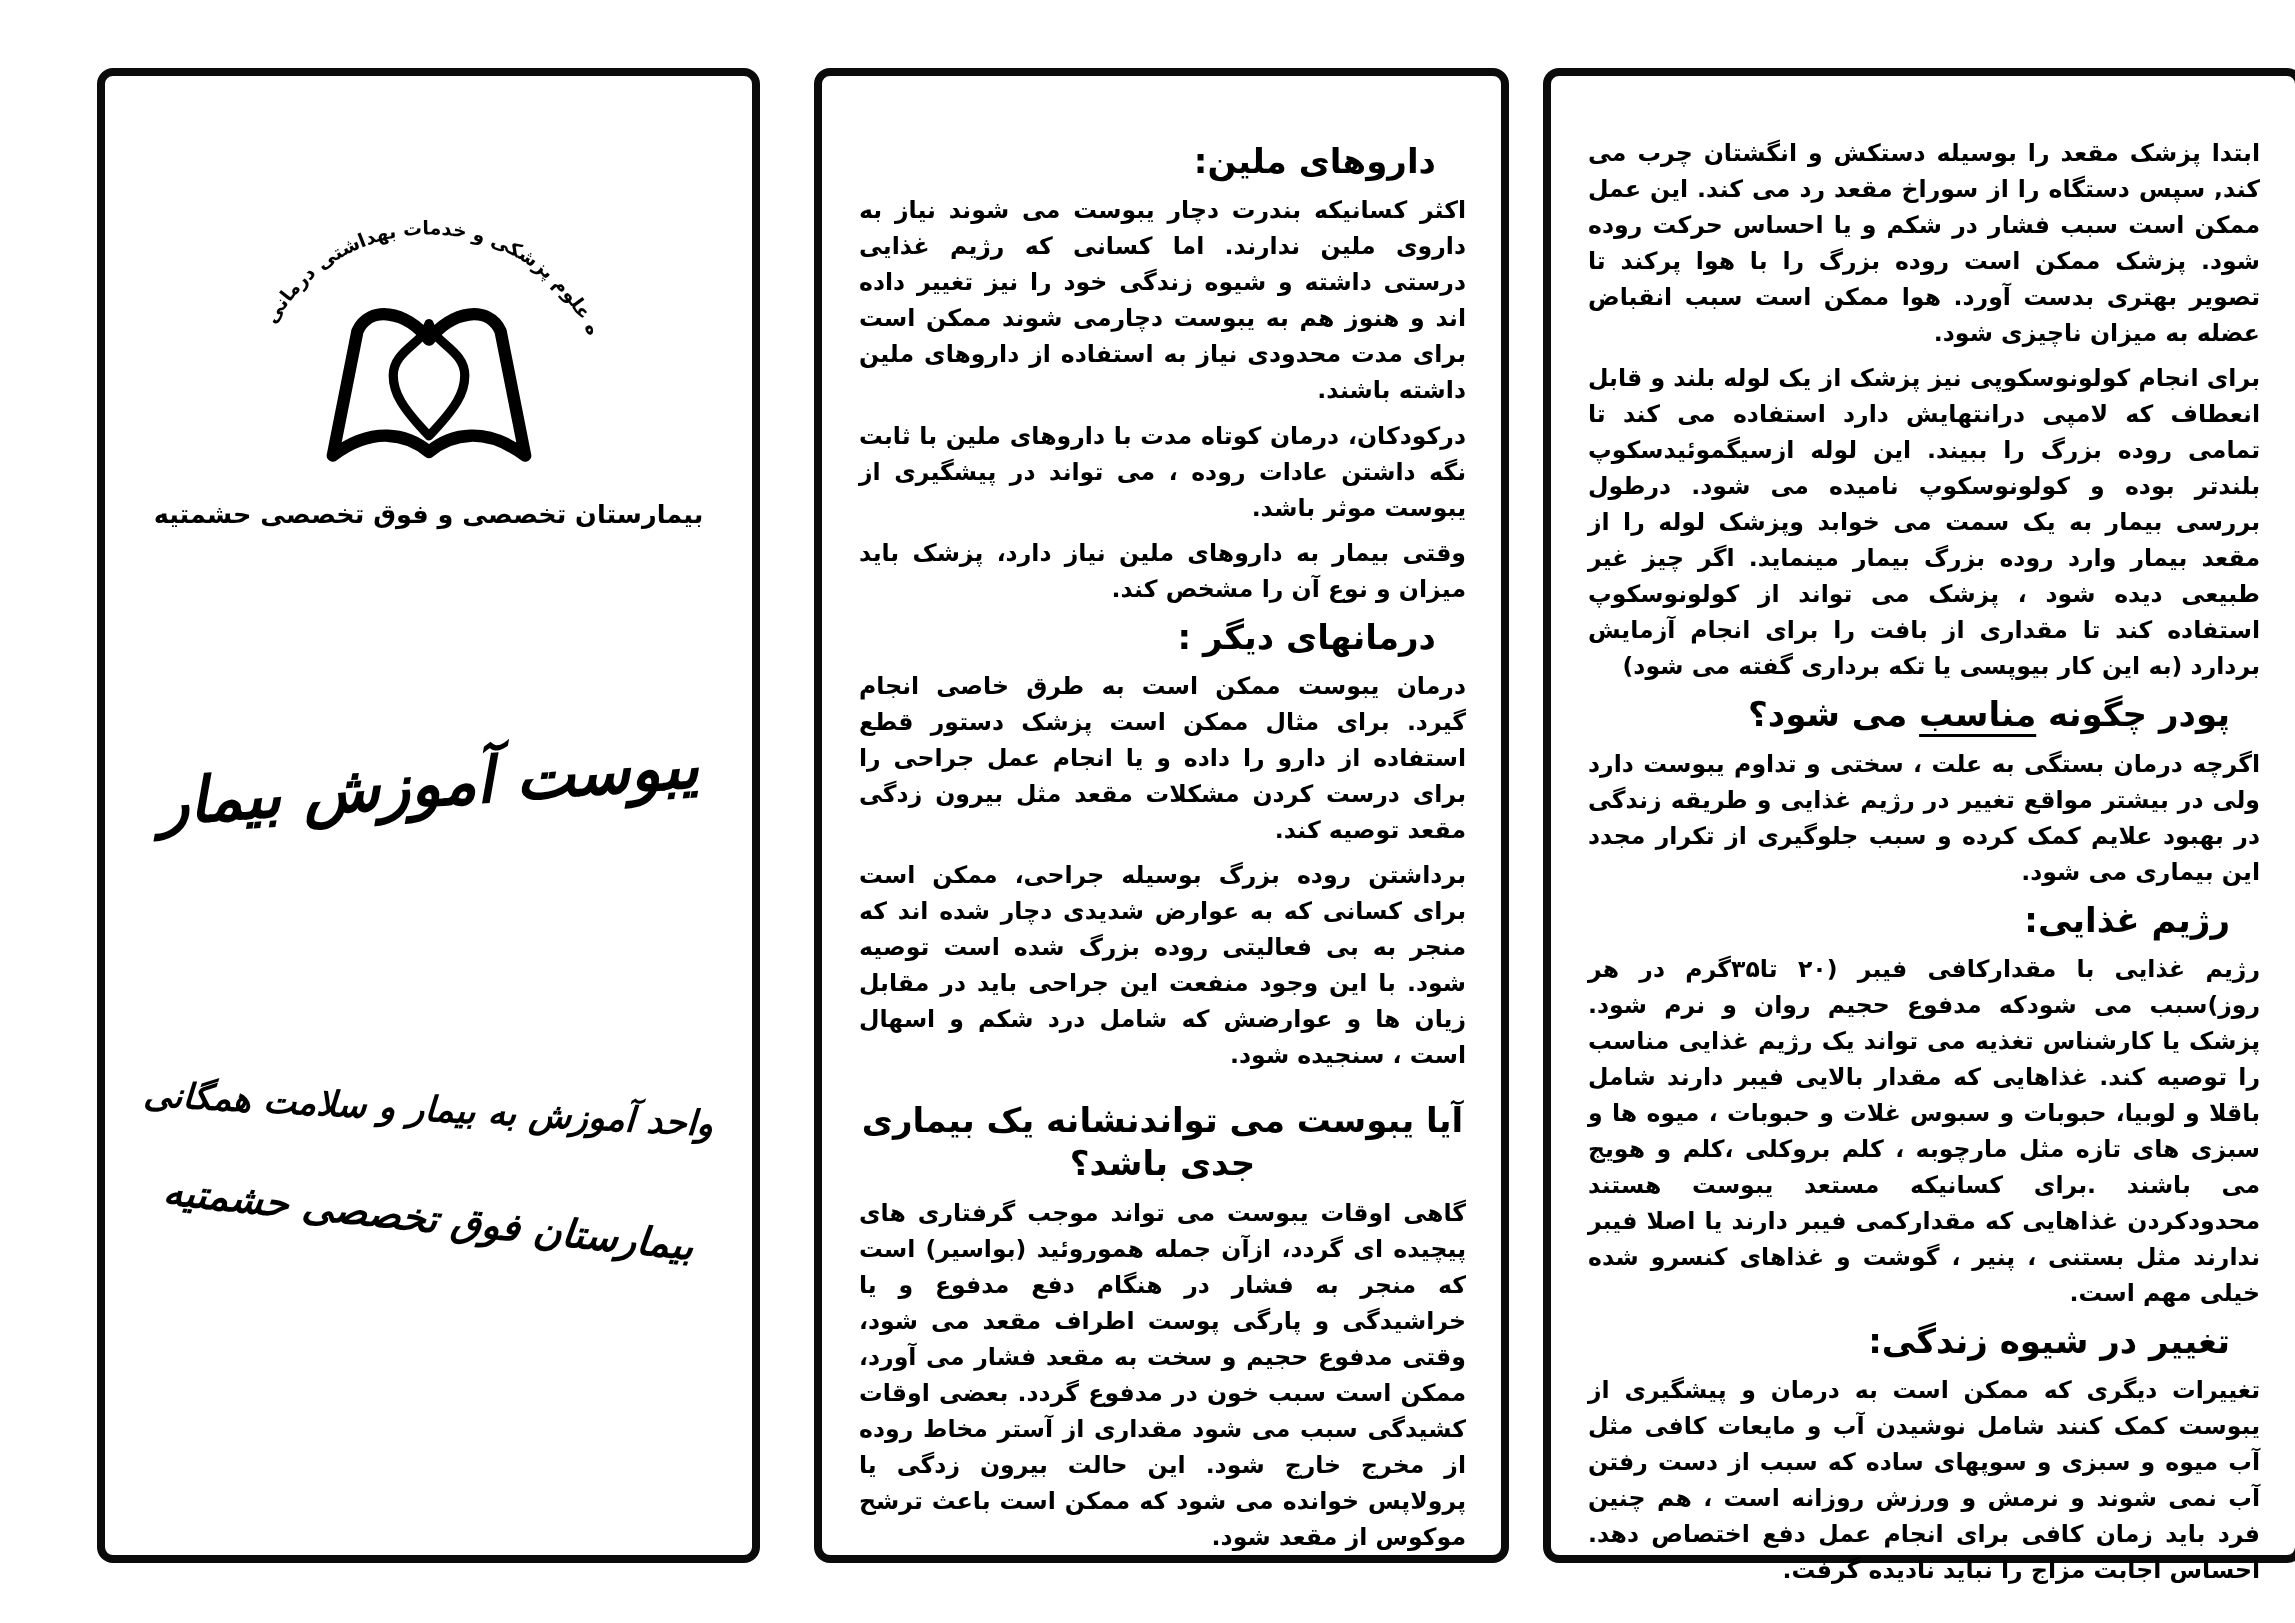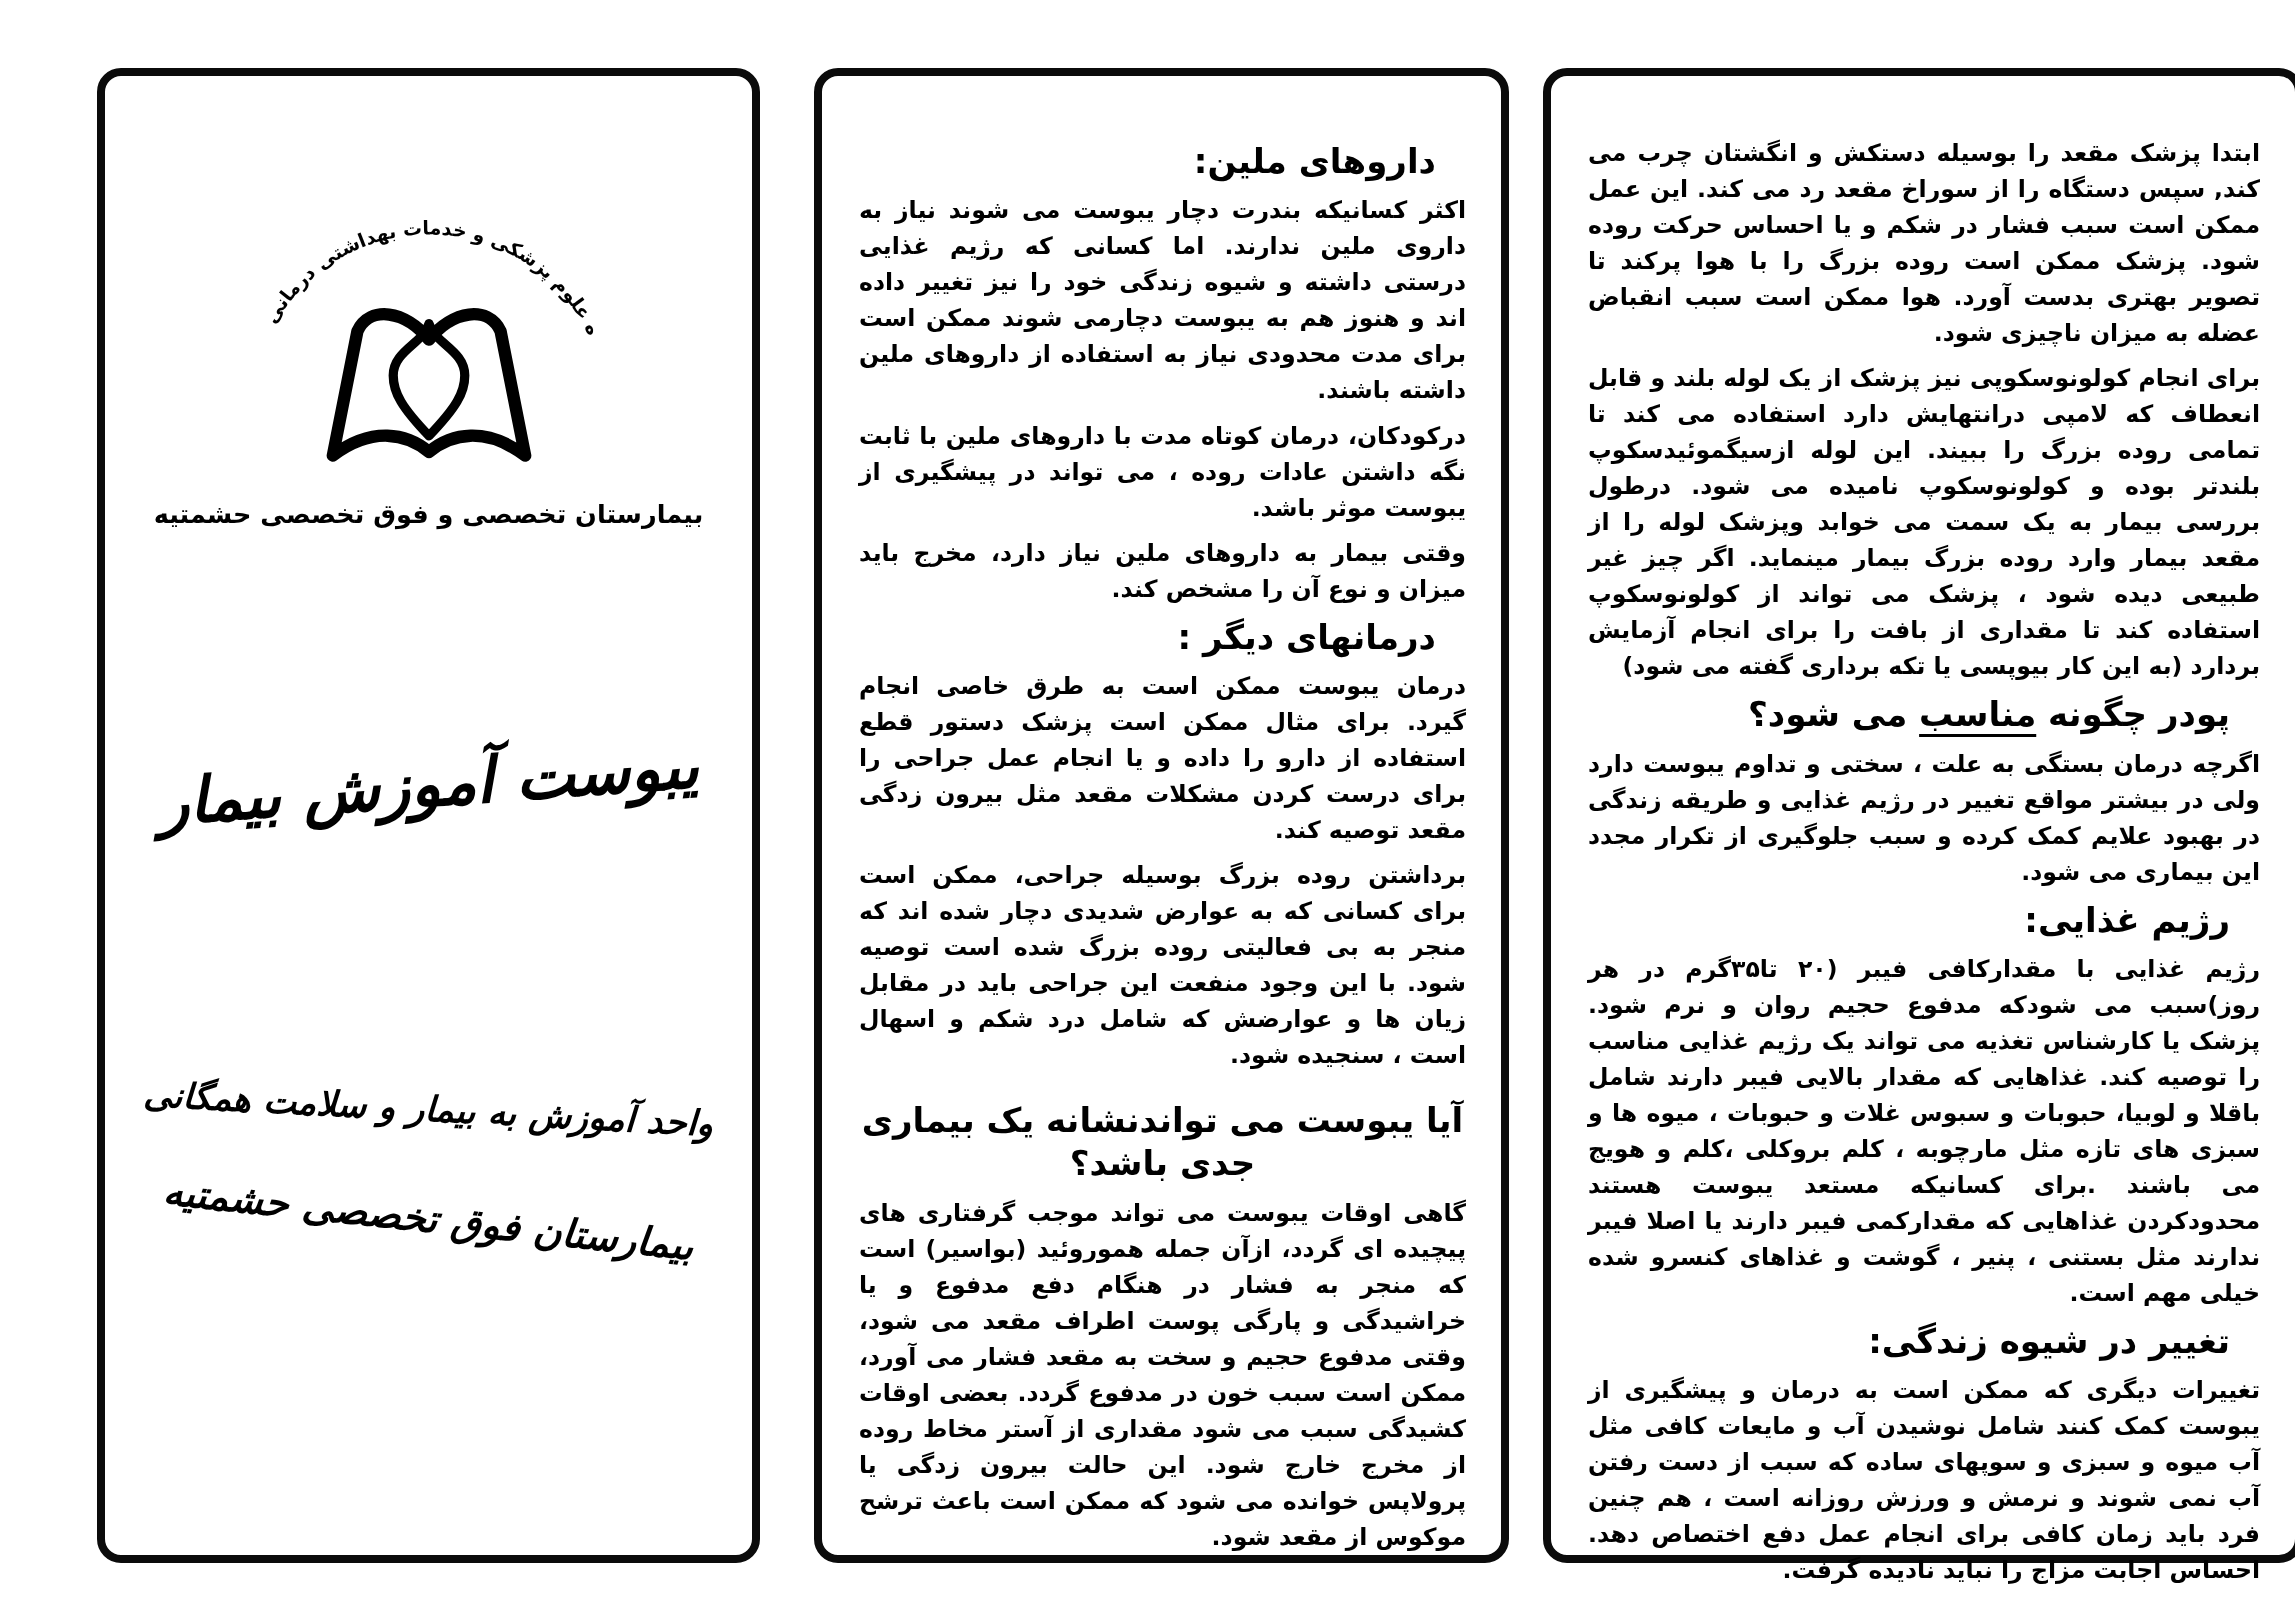--- a/index.html
+++ b/index.html
@@ -6,21 +6,21 @@
   body {
     width:2295px; height:1623px;
     background:#ffffff; color:#000;
     font-family:"DejaVu Sans", sans-serif;
   }
   .page { position:relative; width:2295px; height:1623px; background:#ffffff; overflow:hidden; }
 
   .panel {
     position:absolute; top:68px; height:1495px;
     box-sizing:border-box; background:#ffffff;
-    border:8.5px solid #0b0b0b; border-radius:24px;
+    border:8.5px solid #0b0b0b; border-radius:16px;
   }
   .panel-cover  { left:97px;  width:663px; }
   .panel-middle { left:814px; width:695px; }
   .panel-right  { left:1543px; width:760px; }
 
   
   .textflow { direction:rtl; padding:59px 35px 23.6px 37px; }
   .para {
     font-size:23.6px; line-height:36px; font-weight:bold;
     text-align:justify; margin:0 0 9.2px 0;
@@ -84,21 +84,21 @@
 
   <section class="panel panel-middle">
     <div class="textflow">
 
       <h2 class="head">داروهای ملین:</h2>
 
       <p class="para">اکثر کسانیکه بندرت دچار یبوست می شوند نیاز به داروی ملین ندارند. اما کسانی که رژیم غذایی درستی داشته و شیوه زندگی خود را نیز تغییر داده اند و هنوز هم به یبوست دچارمی شوند ممکن است برای مدت محدودی نیاز به استفاده از داروهای ملین داشته باشند.</p>
 
       <p class="para">درکودکان، درمان کوتاه مدت با داروهای ملین با ثابت نگه داشتن عادات روده ، می تواند در پیشگیری از یبوست موثر باشد.</p>
 
-      <p class="para">وقتی بیمار به داروهای ملین نیاز دارد، مخرج باید میزان و نوع آن را مشخص کند.</p>
+      <p class="para">وقتی بیمار به داروهای ملین نیاز دارد، پزشک باید میزان و نوع آن را مشخص کند.</p>
 
 
       <h2 class="head">درمانهای دیگر :</h2>
 
       <p class="para">درمان یبوست ممکن است به طرق خاصی انجام گیرد. برای مثال ممکن است پزشک دستور قطع استفاده از دارو را داده و یا انجام عمل جراحی را برای درست کردن مشکلات مقعد مثل بیرون زدگی مقعد توصیه کند.</p>
 
       <p class="para">برداشتن روده بزرگ بوسیله جراحی، ممکن است برای کسانی که به عوارض شدیدی دچار شده اند که منجر به بی فعالیتی روده بزرگ شده است توصیه شود. با این وجود منفعت این جراحی باید در مقابل زیان ها و عوارضش که شامل درد شکم و اسهال است ، سنجیده شود.</p>
 
       <h2 class="head head-center">آیا یبوست می تواندنشانه یک بیماری جدی باشد؟</h2>
 

